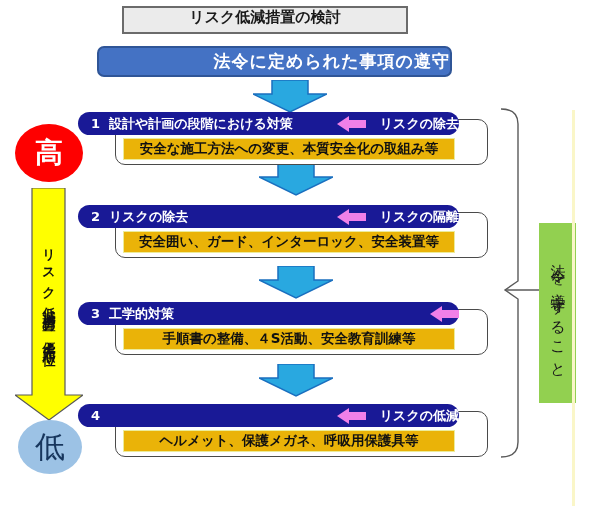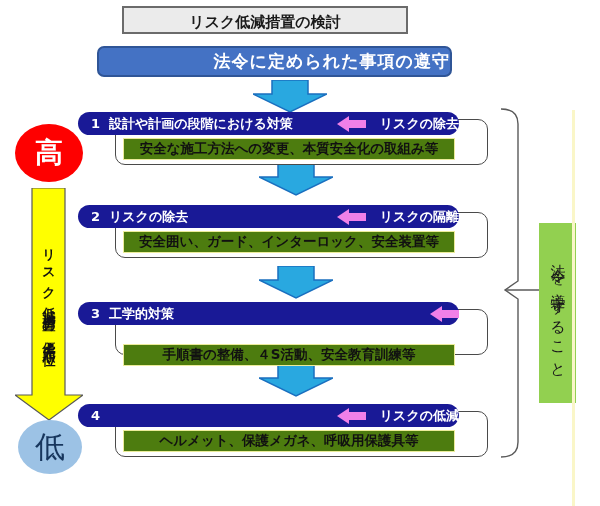--- a/index.html
+++ b/index.html
@@ -13,21 +13,21 @@
     height: 506px;
     background: #ffffff;
     overflow: hidden;
   }
   
   .title-box {
     position: absolute;
     left: 122px; top: 6px; width: 286px; height: 28px;
     background: #ebebeb;
     border: 2px solid #6b6b6b;
-    display: flex; align-items: flex-end; justify-content: center;
+    display: flex; align-items: flex-start; justify-content: center;
     font-size: 15px; font-weight: bold; color: #1a1a1a;
   }
   
   .law-header {
     position: absolute;
     left: 97px; top: 46px; width: 355px; height: 31px;
     background: #4472c4;
     border: 2px solid #2f5597;
     border-radius: 7px;
     display: flex; align-items: center; justify-content: flex-end;
@@ -54,21 +54,21 @@
     white-space: nowrap;
   }
   .step-num { margin-left: 13px; width: 18px; }
   .step-title { margin-left: 0; }
   .step-spacer { flex: 1; }
   .risk-label { margin-left: 14px; }
   .pink-arrow { flex: 0 0 auto; display: block; }
   .step-detail {
     position: absolute;
     left: 123px; width: 332px; height: 22px;
-    background: #4d7c0f;
+    background: #eab308;
     border: 1px solid #ecec9a;
     display: flex; align-items: center; justify-content: center;
     font-size: 13.5px; font-weight: bold; color: #111111;
     white-space: nowrap;
   }
   
   .high-circle {
     position: absolute;
     left: 15px; top: 124px; width: 68px; height: 58px;
     background: #fe0000;
@@ -182,21 +182,21 @@
 
   <div class="step-container" style="top:309px;"></div>
   <div class="step-bar" style="top:302px;">
     <span class="step-num">3</span>
     <span class="step-title">工学的対策</span>
     <span class="step-spacer"></span>
     <svg class="pink-arrow" width="29" height="16" viewBox="0 0 29 16">
       <polygon points="0,8 12,0 12,4 29,4 29,12 12,12 12,16" fill="#f080e8"></polygon>
     </svg>
   </div>
-  <div class="step-detail" style="top:328px;margin-top:16px;">
+  <div class="step-detail" style="top:328px;">
     <span>手順書の整備、４S活動、安全教育訓練等</span>
   </div>
 
   <div class="step-container" style="top:411px;"></div>
   <div class="step-bar" style="top:404px;">
     <span class="step-num">4</span>
     <span class="step-spacer"></span>
     <svg class="pink-arrow" width="29" height="16" viewBox="0 0 29 16">
       <polygon points="0,8 12,0 12,4 29,4 29,12 12,12 12,16" fill="#f080e8"></polygon>
     </svg>

